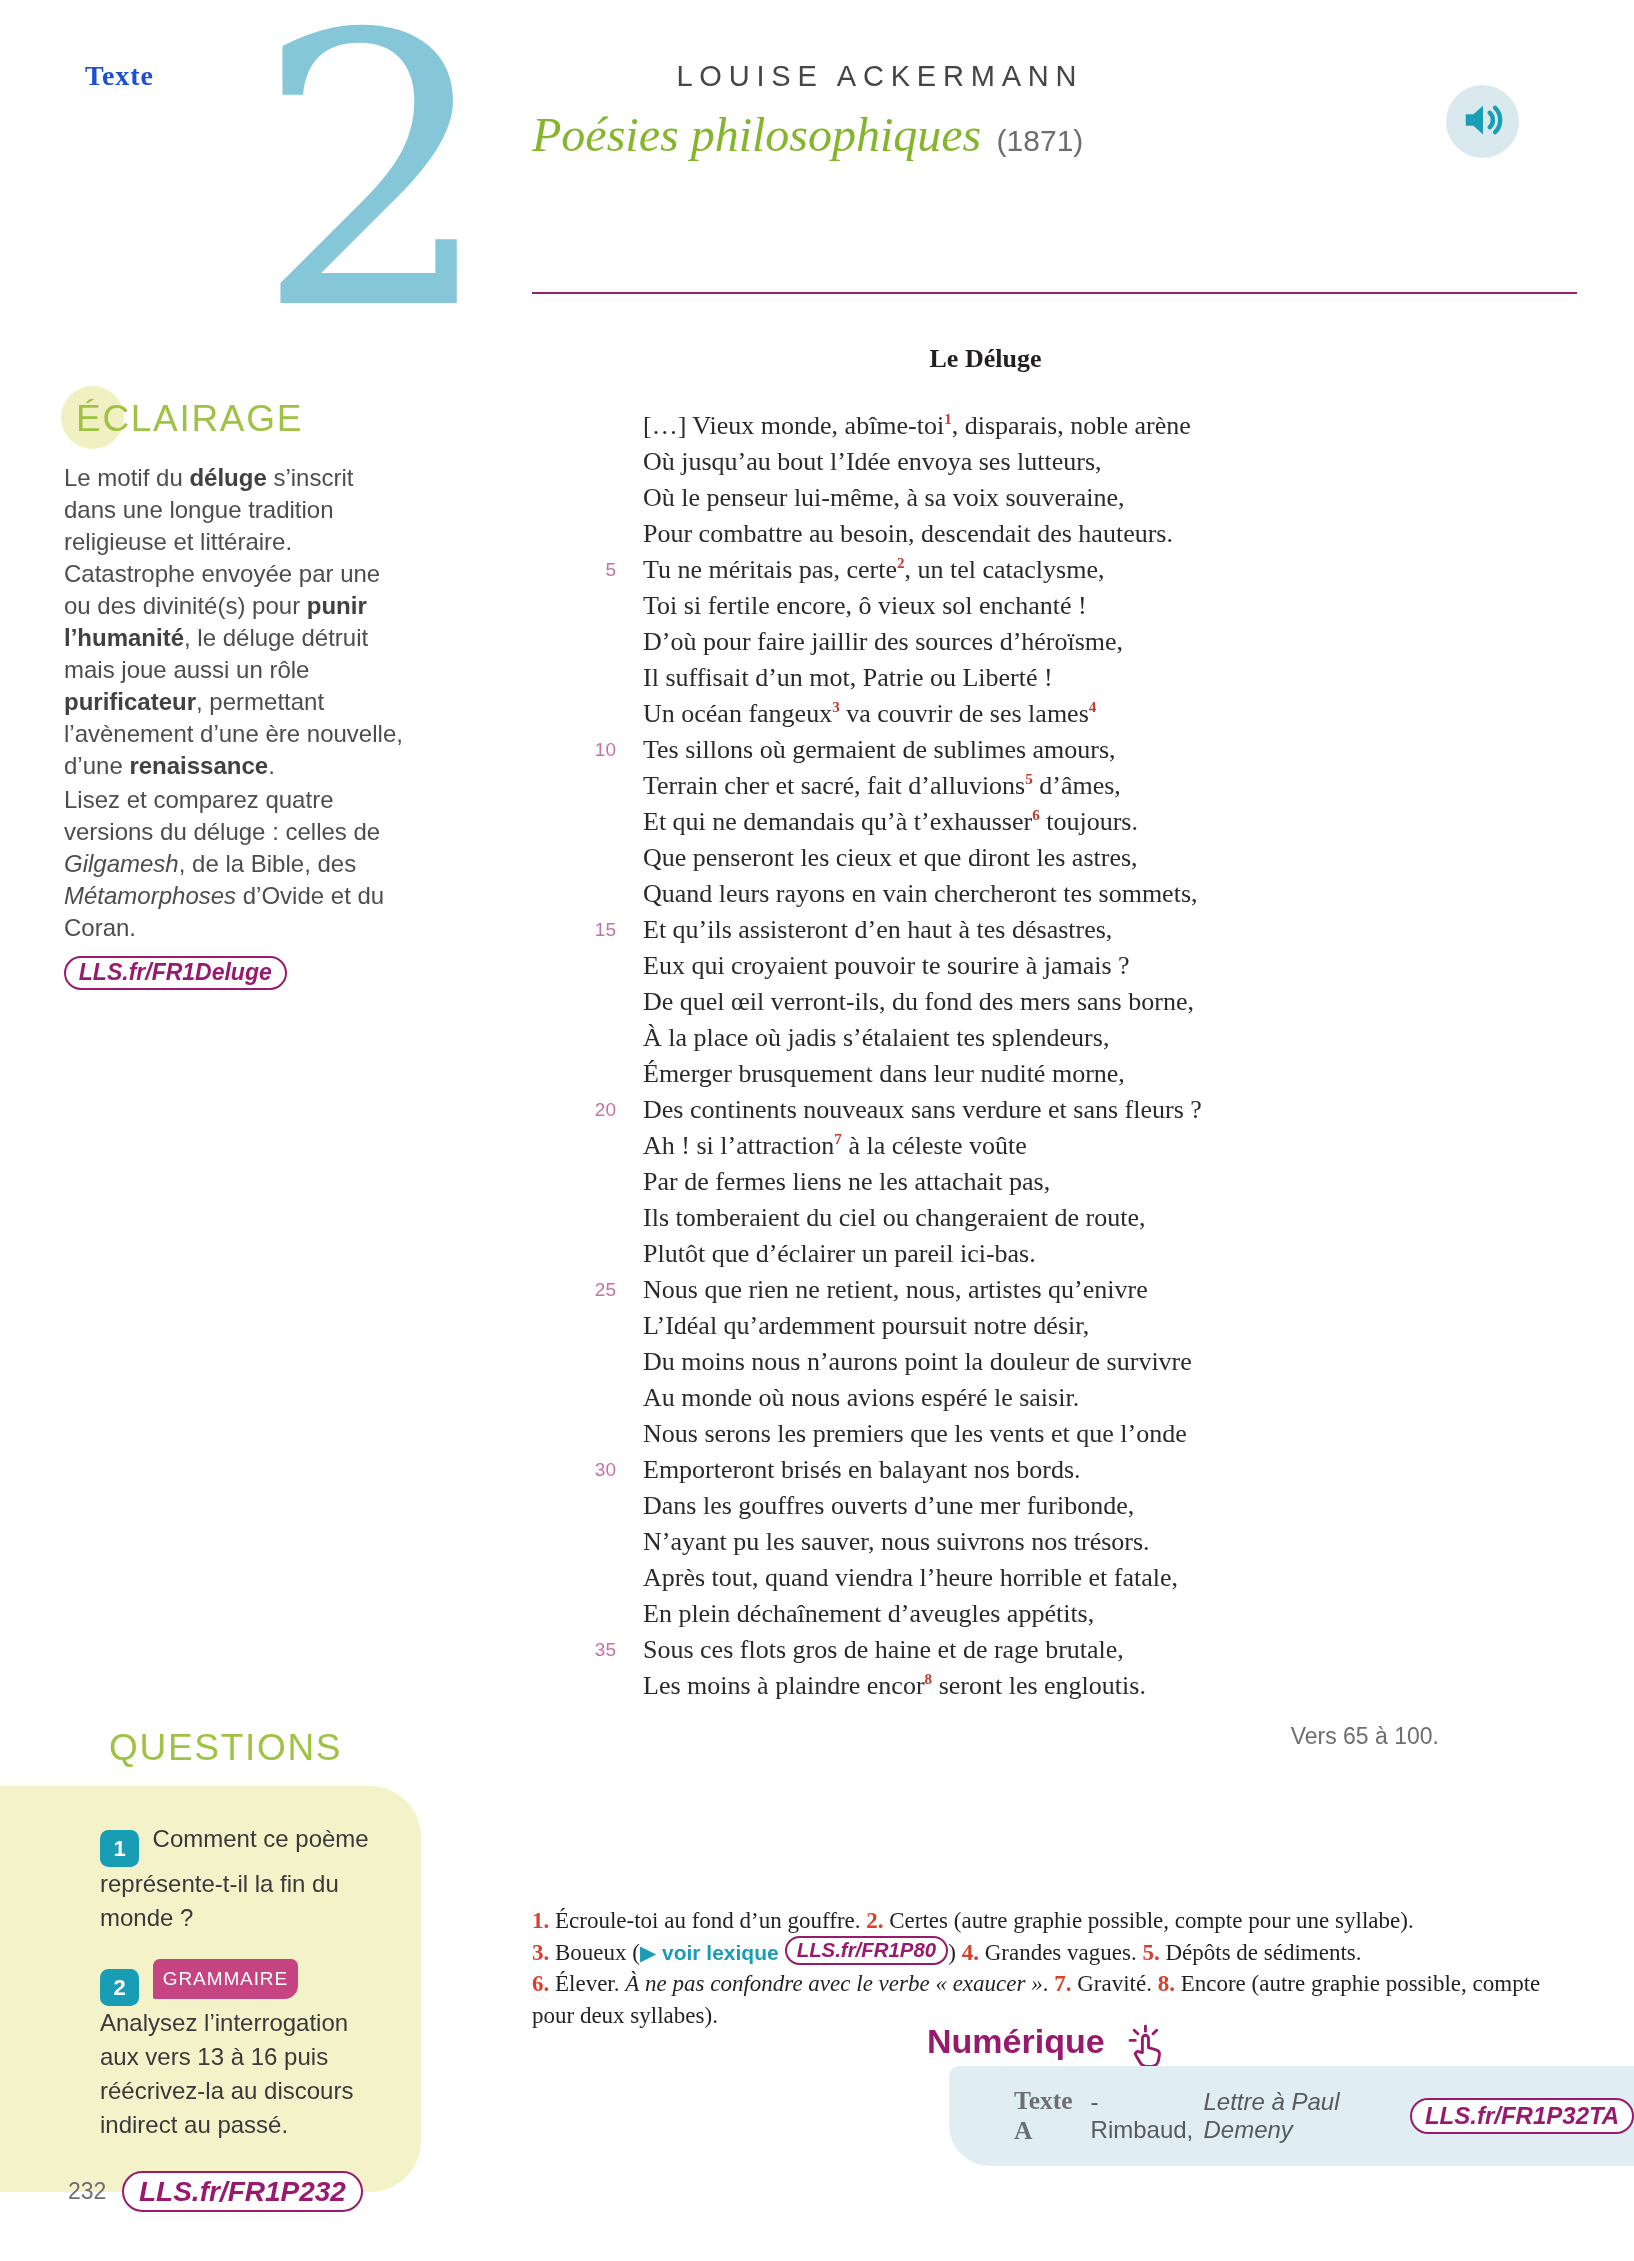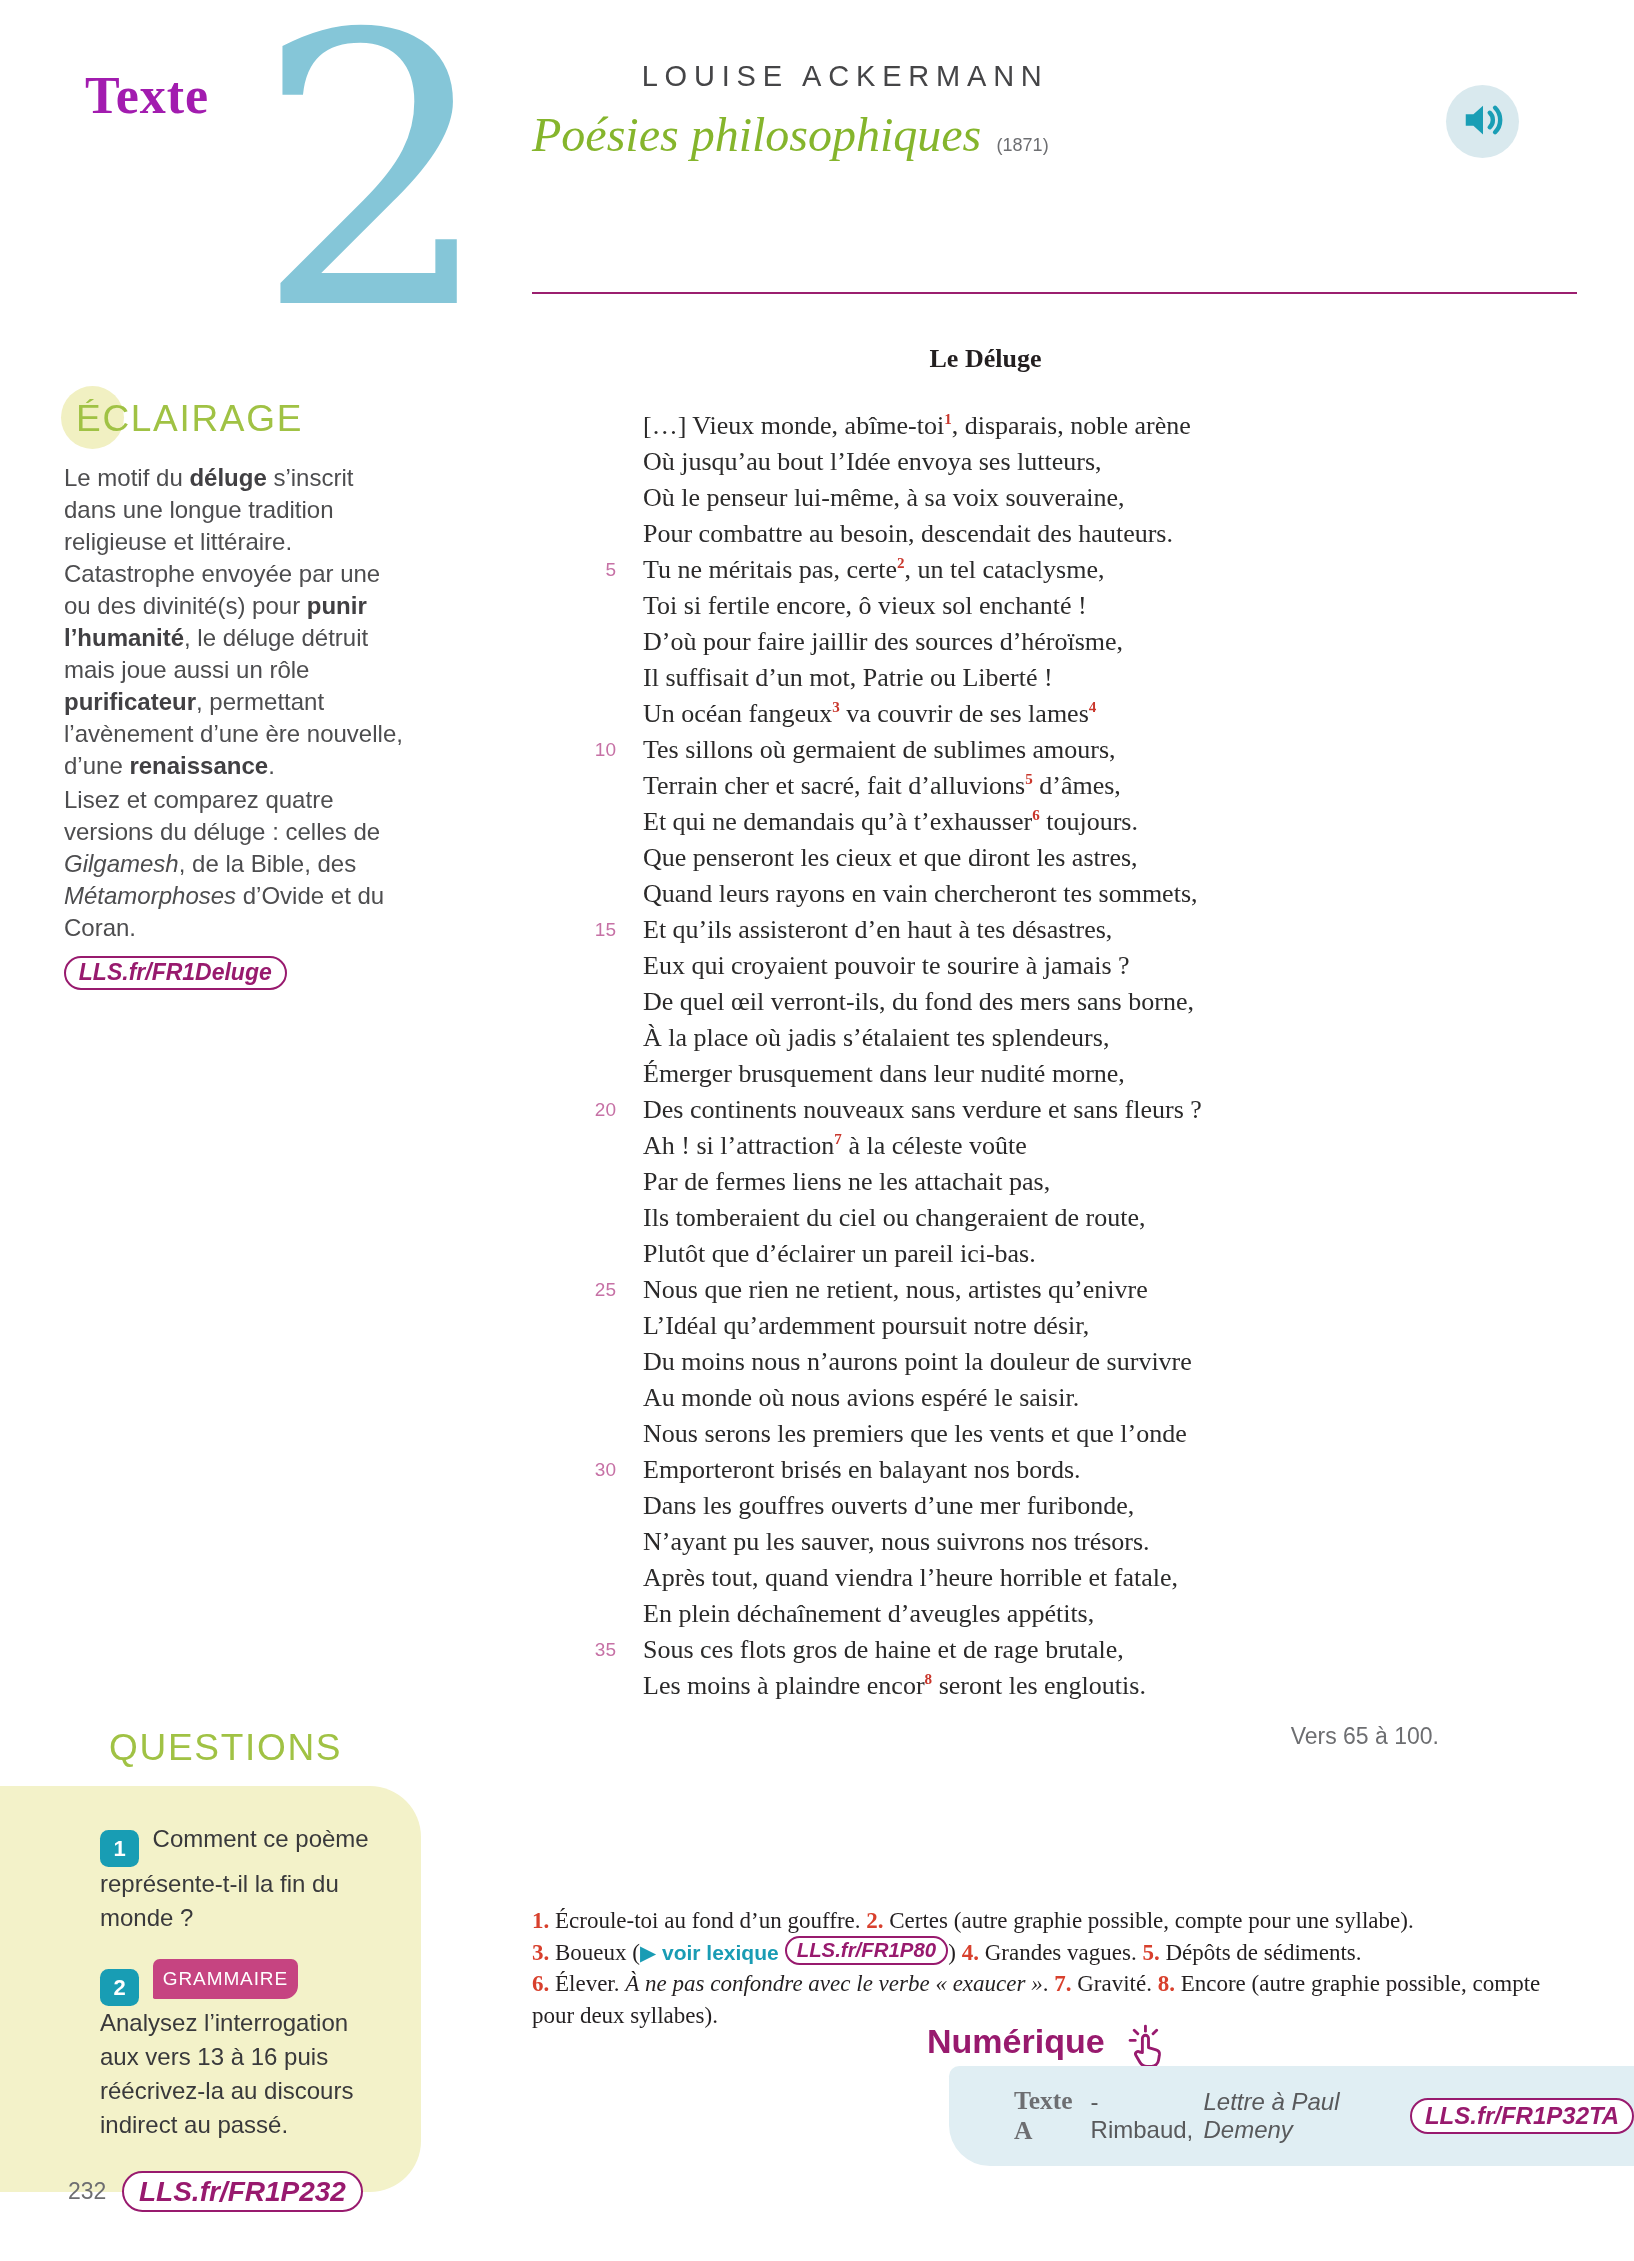--- a/index.html
+++ b/index.html
@@ -1,28 +1,28 @@
 <!DOCTYPE html>
 <html lang="fr" style="font-size:13.6px"><head>
 <meta charset="utf-8">
 <style>
   html,body{margin:0;padding:0;background:#fff;}
   .page{position:relative;width:1635px;height:2261px;background:#fff;overflow:hidden;
         font-family:"Liberation Sans",sans-serif;color:#3a3a3a;}
 
   
-  .kicker{position:absolute;left:85px;top:66px;font-family:"Liberation Serif",serif;
-          font-weight:700;font-size:52px;color:#a21caf;letter-spacing:0.9px;}
+  .kicker{position:absolute;left:85px;top:60px;font-family:"Liberation Serif",serif;
+          font-weight:700;font-size:28px;color:#1d4ed8;letter-spacing:0.9px;}
   .big-number{position:absolute;left:255px;top:37px;font-family:"DejaVu Serif",serif;
           font-size:375px;line-height:0.73;color:#85c6d8;}
   .header-right{position:absolute;left:532px;top:60px;}
   .author{font-size:29px;letter-spacing:6.8px;color:#454547;font-weight:400;text-align:right;}
   .work-line{margin-top:13.6px;display:flex;align-items:baseline;gap:15.3px;}
   .work-title{font-family:"Liberation Serif",serif;font-style:italic;font-size:48px;color:#85b52c;}
-  .work-year{font-size:18px;color:#6d6e71;}
+  .work-year{font-size:30px;color:#6d6e71;}
   .audio-btn{position:absolute;left:1446px;top:85px;width:73px;height:73px;border-radius:50%;
           background:#d9e9ee;display:flex;align-items:center;justify-content:center;cursor:pointer;}
   .rule{position:absolute;left:532px;top:292px;width:1045px;height:1.7px;background:#9b1f6f;}
 
   
   .sidebar{position:absolute;left:64px;top:398px;width:341px;}
   .eclairage-title{position:relative;font-size:37px;letter-spacing:1.7px;color:#a0c244;z-index:1;padding-left:12px;}
   .eclairage-title .bubble{position:absolute;left:-3.4px;top:-12px;width:63px;height:63px;border-radius:50%;
           background:#f1f0c2;z-index:-1;}
   .sidebar p{margin:0 0 1.7px 0;font-size:24px;line-height:32px;color:#4d4d4f;}

